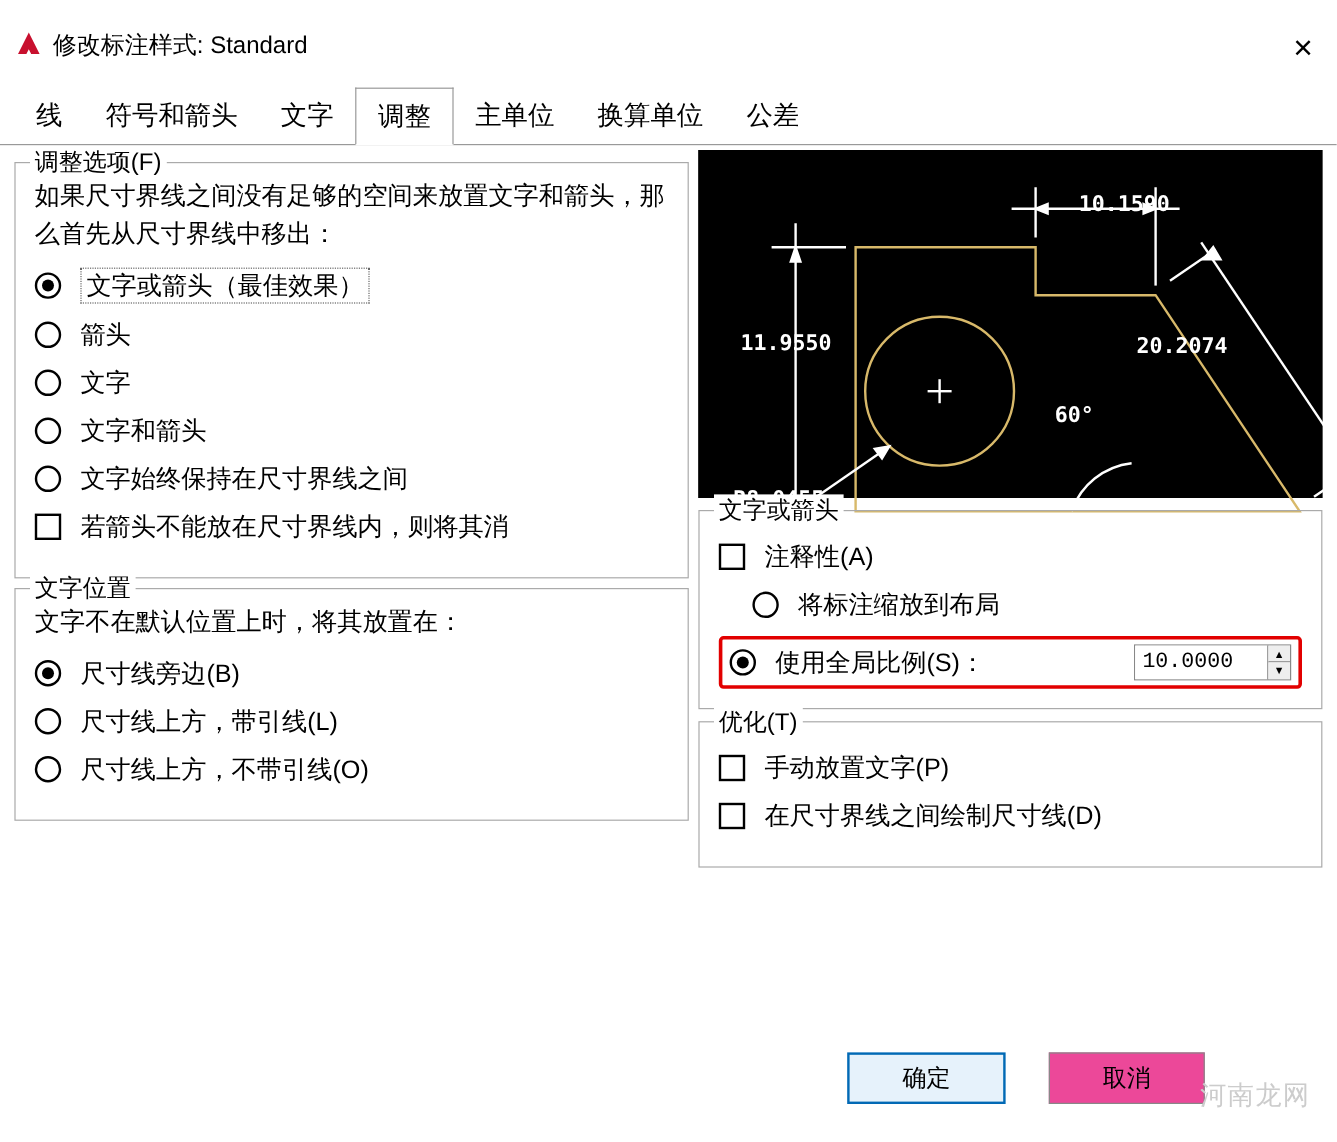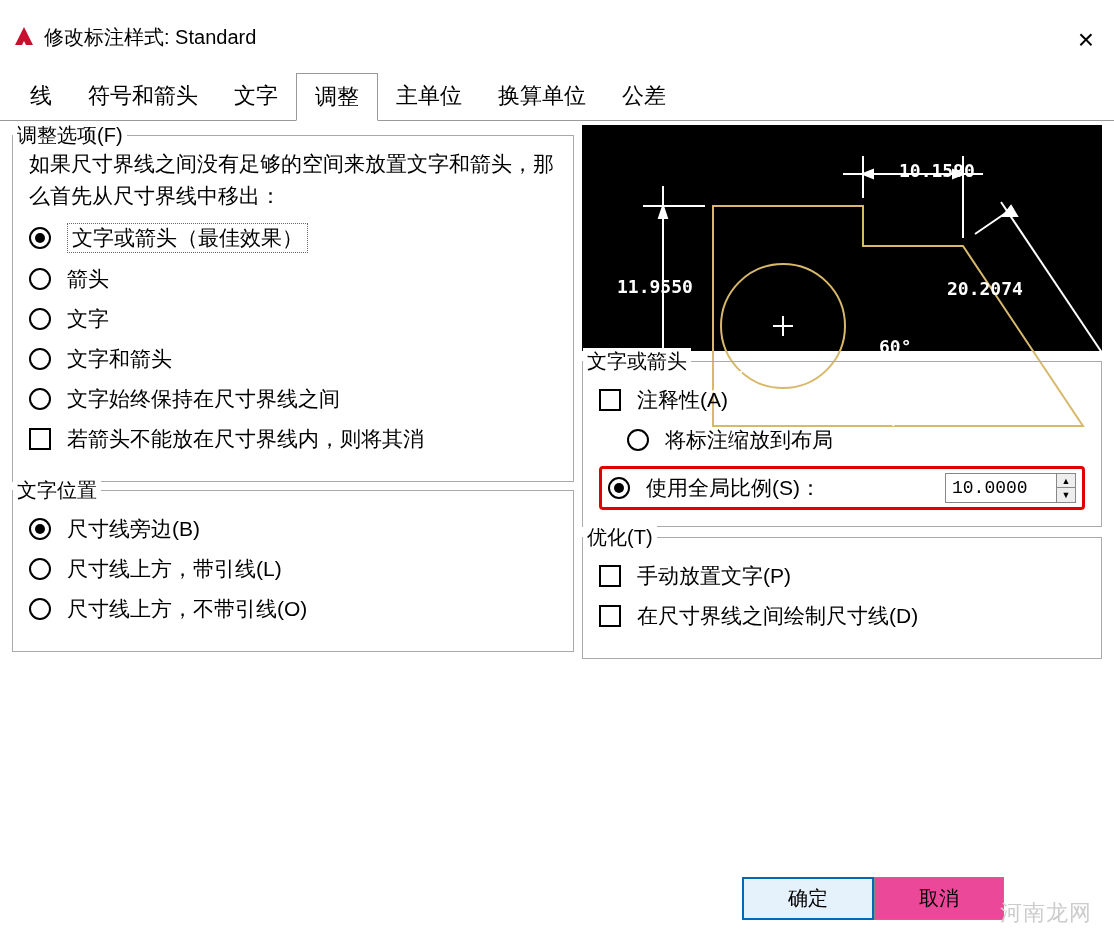--- a/index.html
+++ b/index.html
@@ -64,21 +64,21 @@
 
 .groupbox {
   border: 1px solid #aaa;
   padding: 12px 16px 16px 16px;
   margin-top: 10px;
   position: relative;
 }
 .groupbox .legend {
   position: absolute;
   top: -14px;
-  left: 0;
+  left: 12px;
   background: #fff;
   padding: 0 4px;
   font-size: 20px;
 }
 .groupbox .desc {
   font-size: 21px;
   line-height: 1.5;
   margin-bottom: 12px;
 }
 
@@ -111,21 +111,21 @@
 .opt .lbl.dotted {
   border: 1px dotted #666;
   padding: 0 4px;
 }
 .opt.indent { margin-left: 28px; }
 
 
 .preview {
   background: #000;
   border: 1px solid #000;
-  height: 226px;
+  height: 290px;
   position: relative;
   color: #fff;
   font-family: monospace;
   font-size: 18px;
   font-weight: bold;
 }
 .preview .plabel { position: absolute; }
 
 
 .highlight-red {
@@ -164,20 +164,21 @@
   background: #eee;
 }
 .spinner .spin-btns span:last-child { border-bottom: none; }
 
 
 .button-row {
   position: absolute;
   bottom: 32px;
   right: 110px;
   display: flex;
+  gap: 36px;
 }
 .btn {
   border: 1px solid #888;
   background: #ec4899;
   padding: 6px 44px;
   font-size: 20px;
 }
 .btn.primary {
   border: 2px solid #0169b5;
   background: #e6f2fb;
@@ -244,20 +245,21 @@
         <span class="lbl">文字始终保持在尺寸界线之间</span>
       </div>
       <div class="opt">
         <span class="checkbox"></span>
         <span class="lbl">若箭头不能放在尺寸界线内，则将其消</span>
       </div>
     </div>
 
     <div class="groupbox" style="margin-top:8px;">
       <div class="legend">文字位置</div>
+      <div class="desc">文字不在默认位置上时，将其放置在：</div>
 
       <div class="opt">
         <span class="radio checked"></span>
         <span class="lbl">尺寸线旁边(B)</span>
       </div>
       <div class="opt">
         <span class="radio"></span>
         <span class="lbl">尺寸线上方，带引线(L)</span>
       </div>
       <div class="opt">

